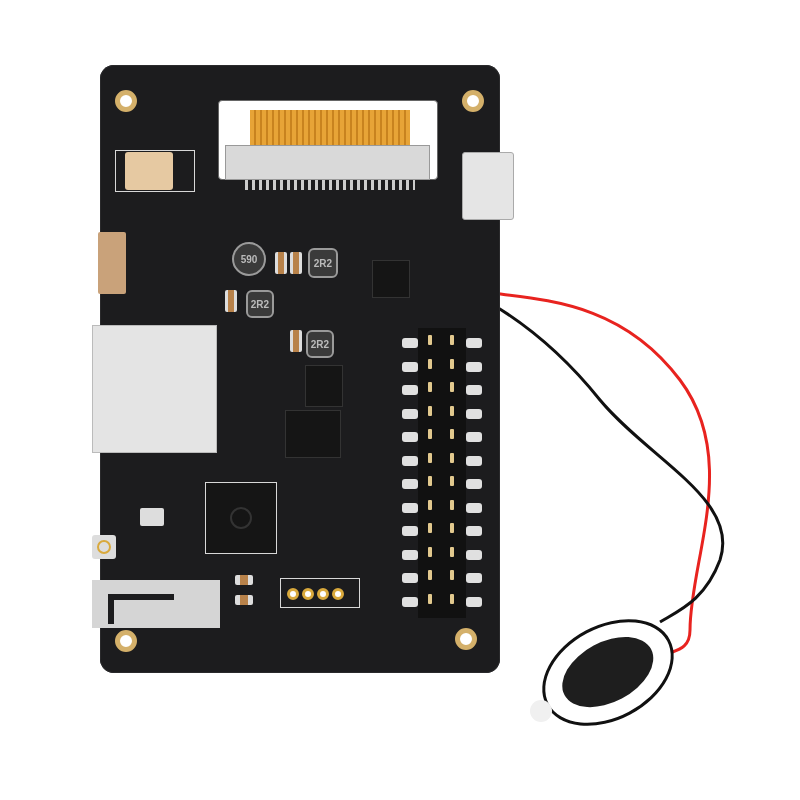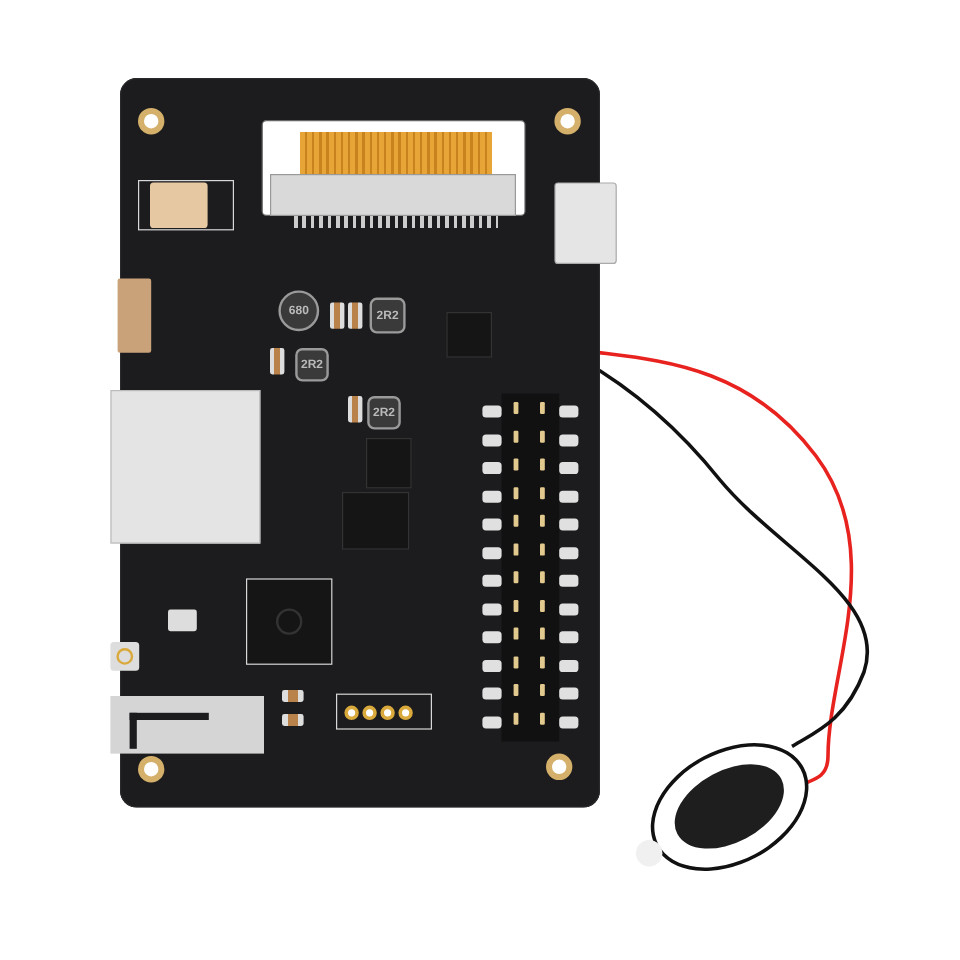--- a/index.html
+++ b/index.html
@@ -37,21 +37,21 @@
 <div class="abs" style="left:245px;top:180px;width:170px;height:10px;background:repeating-linear-gradient(90deg,#ccc 0 3px,#1c1c1e 3px 7px);"></div>
 
 <div class="abs silk" style="left:115px;top:150px;width:80px;height:42px;"></div>
 <div class="abs" style="left:125px;top:152px;width:48px;height:38px;background:#e6c9a2;border-radius:3px;"></div>
 
 <div class="abs" style="left:98px;top:232px;width:28px;height:62px;background:#c9a27a;border-radius:2px;"></div>
 
 <div class="abs" style="left:462px;top:152px;width:52px;height:68px;background:#e5e5e5;border:1px solid #aaa;box-sizing:border-box;border-radius:3px;"></div>
 
 <div class="abs inductor" style="left:232px;top:242px;width:34px;height:34px;border-radius:50%;">
-    <span>680</span>
+    <span>590</span>
   </div>
 <div class="abs inductor" style="left:308px;top:248px;width:30px;height:30px;">
     <span>2R2</span>
   </div>
 <div class="abs inductor" style="left:246px;top:290px;width:28px;height:28px;">
     <span>2R2</span>
   </div>
 <div class="abs inductor" style="left:306px;top:330px;width:28px;height:28px;">
     <span>2R2</span>
   </div>

